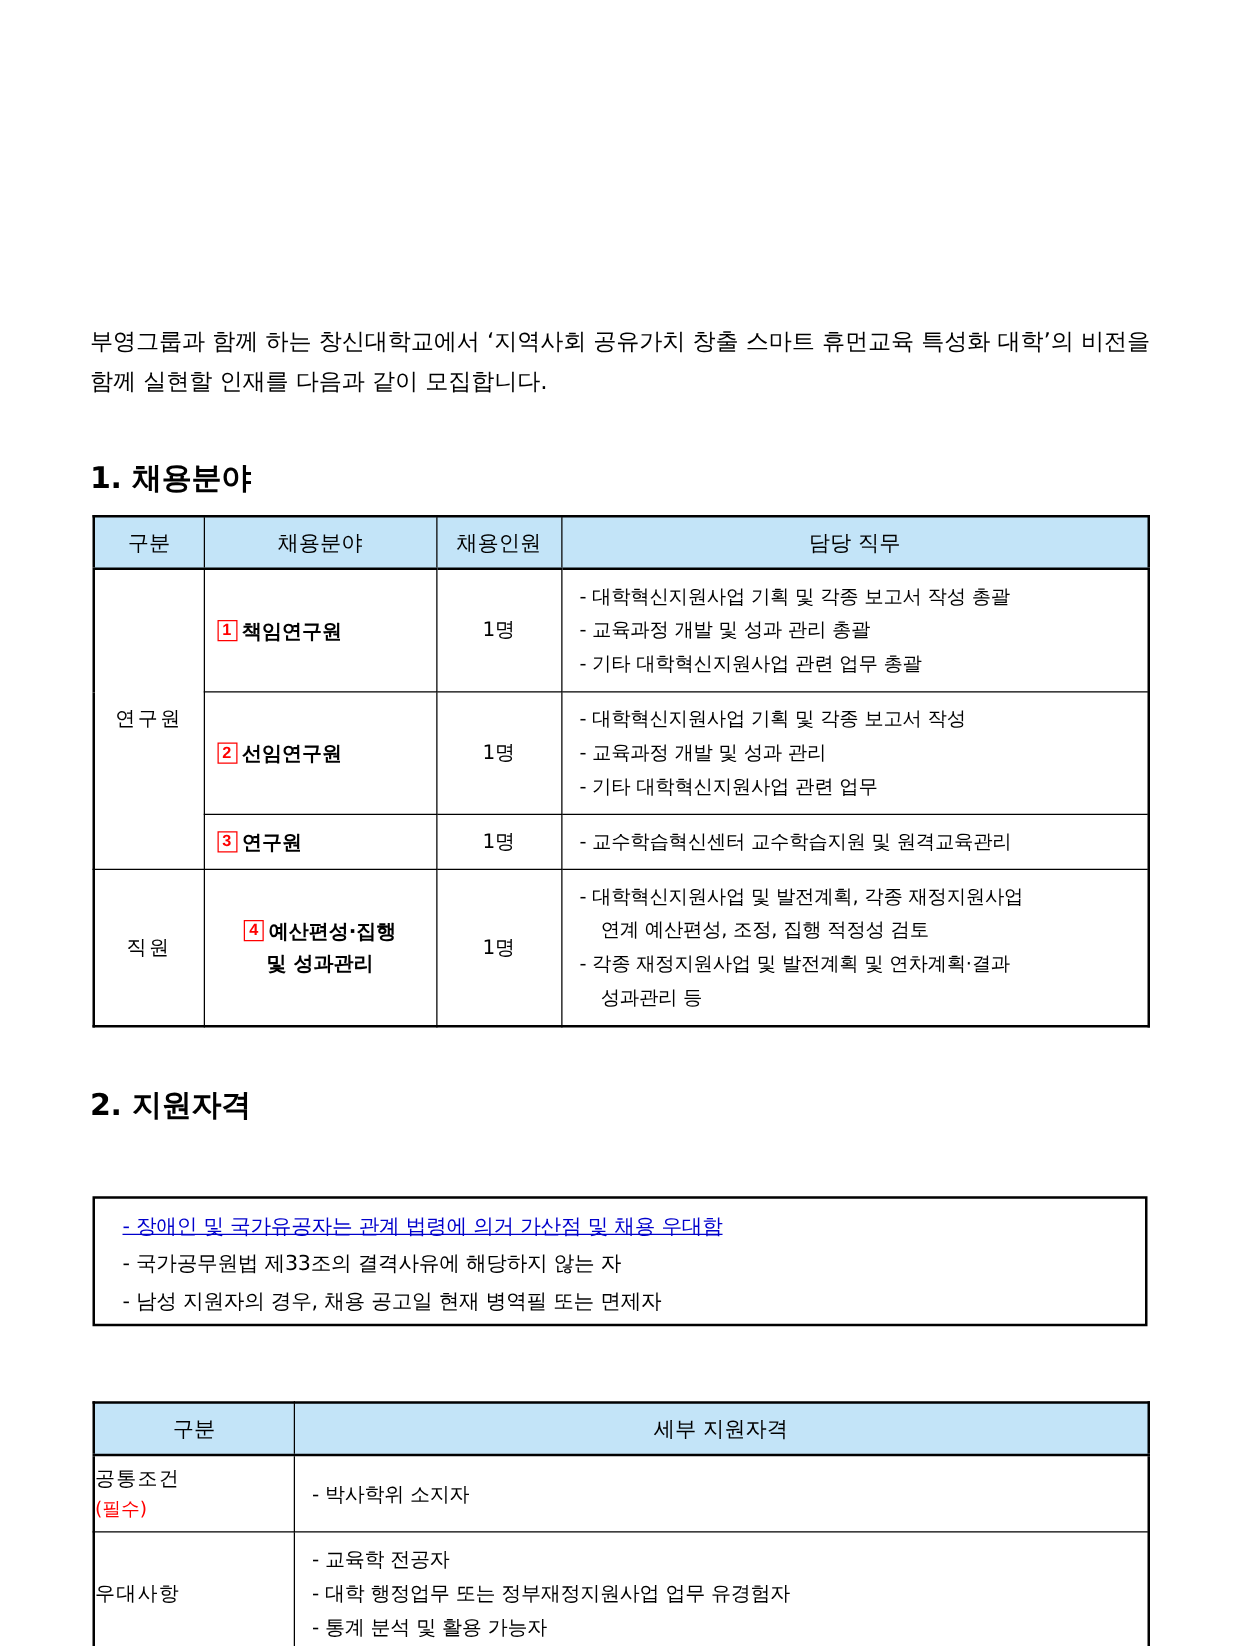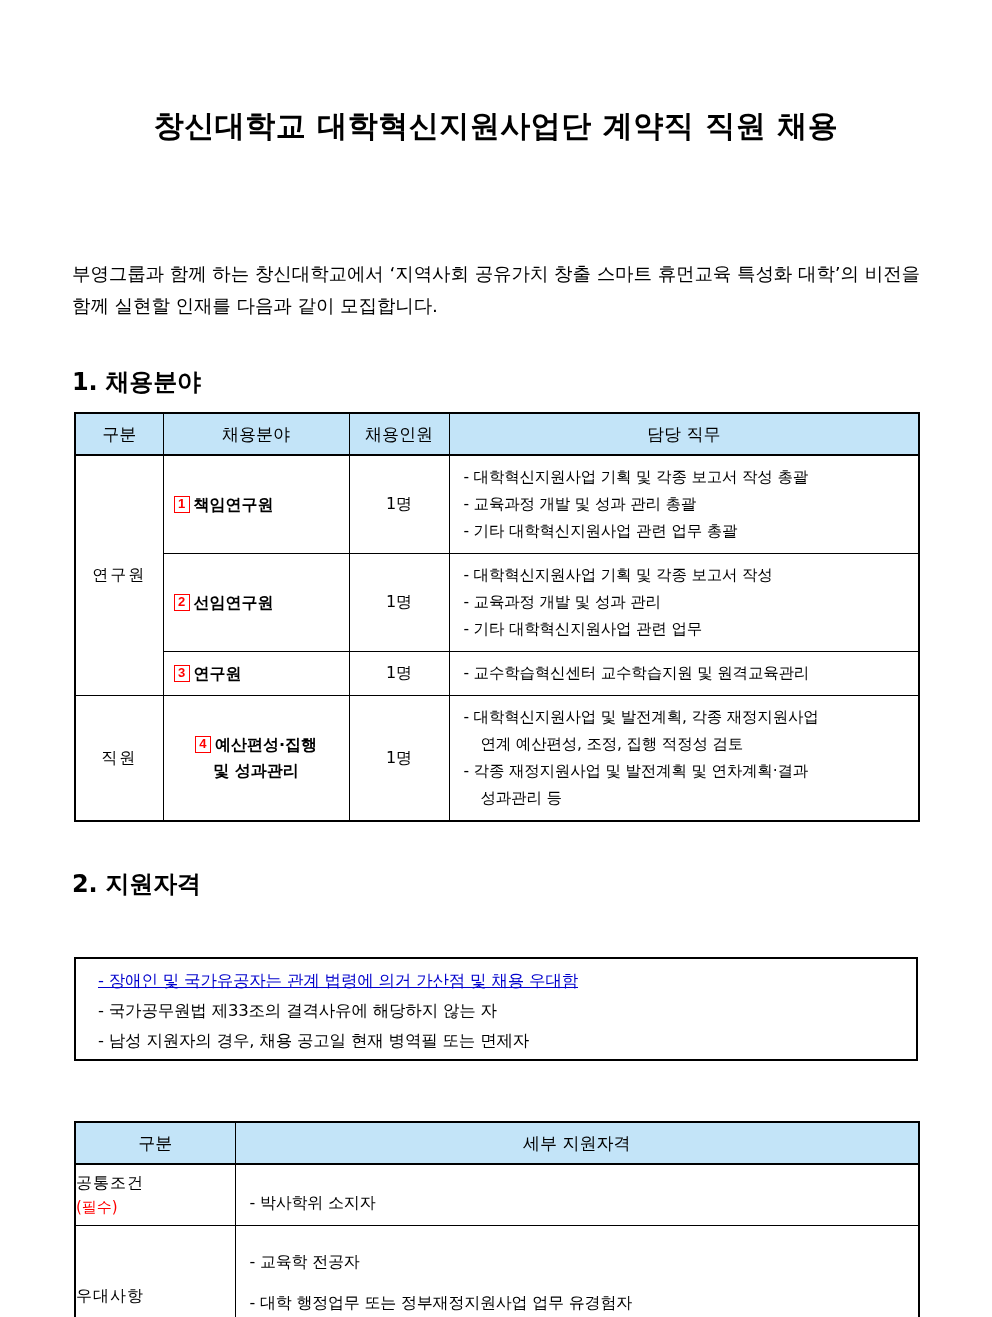--- a/index.html
+++ b/index.html
@@ -225,38 +225,36 @@
   #table-qual td.detail {
     text-align: left;
     padding: 8px 8px 8px 14px;
     font-size: 16px;
     line-height: 27px;
     letter-spacing: -0.2px;
   }
   #table-qual td.detail .ln {
     display: block;
     white-space: nowrap;
-    margin-top: 14px;
   }
 
   .bullet-sq {
     display: inline-block;
     width: 6px;
     height: 6px;
     background: #000000;
     vertical-align: 3px;
     margin-right: 7px;
   }
 </style>
 </head>
 <body>
 
 <div class="page">
 
-  <div class="doc-title">창신대학교 대학혁신지원사업단 계약직 직원 채용</div>
 
   <div class="intro"><span class="bold">부영그룹과 함께 하는 창신대학교</span><span>에서 ‘지역사회 공유가치 창출 스마트 휴먼교육 특성화 대학’의 비전을 함께 실현할 인재를 다음과 같이 모집합니다.</span></div>
 
   <div class="section-heading" id="heading-1">1. 채용분야</div>
 
   <table class="tbl" id="table-recruit">
     <colgroup>
       <col class="c1">
         <col class="c2">
         <col class="c3">

